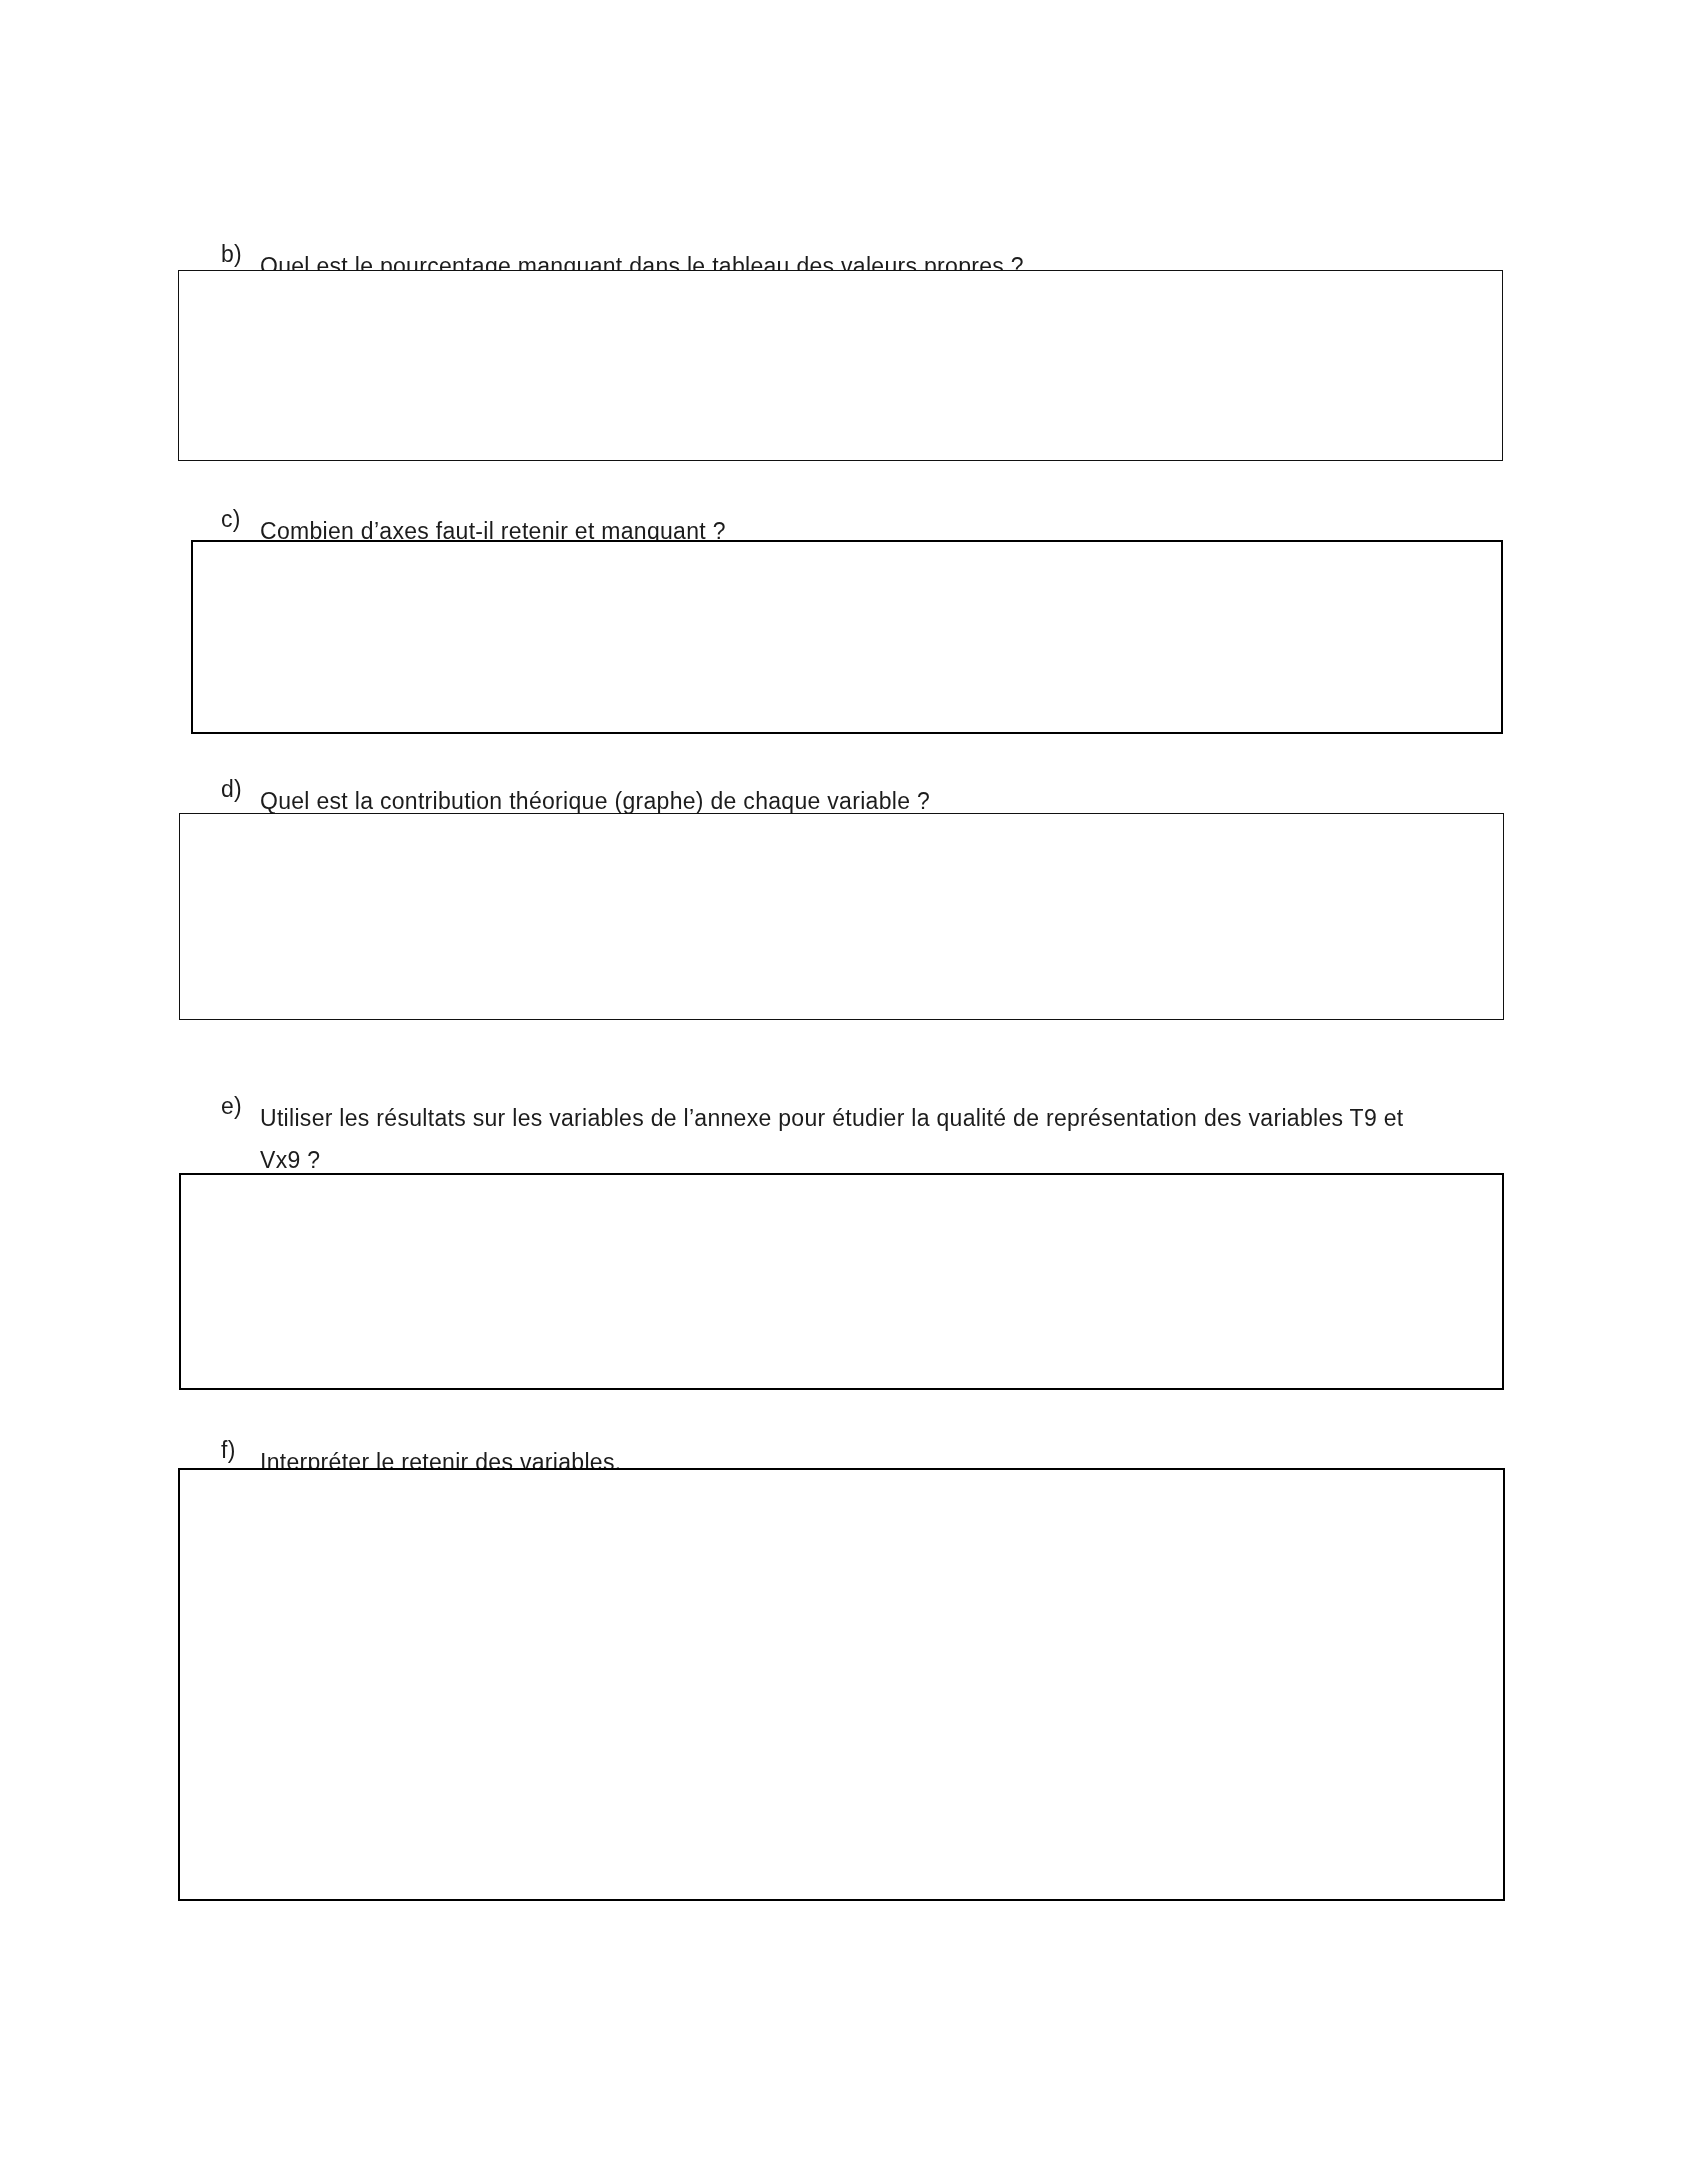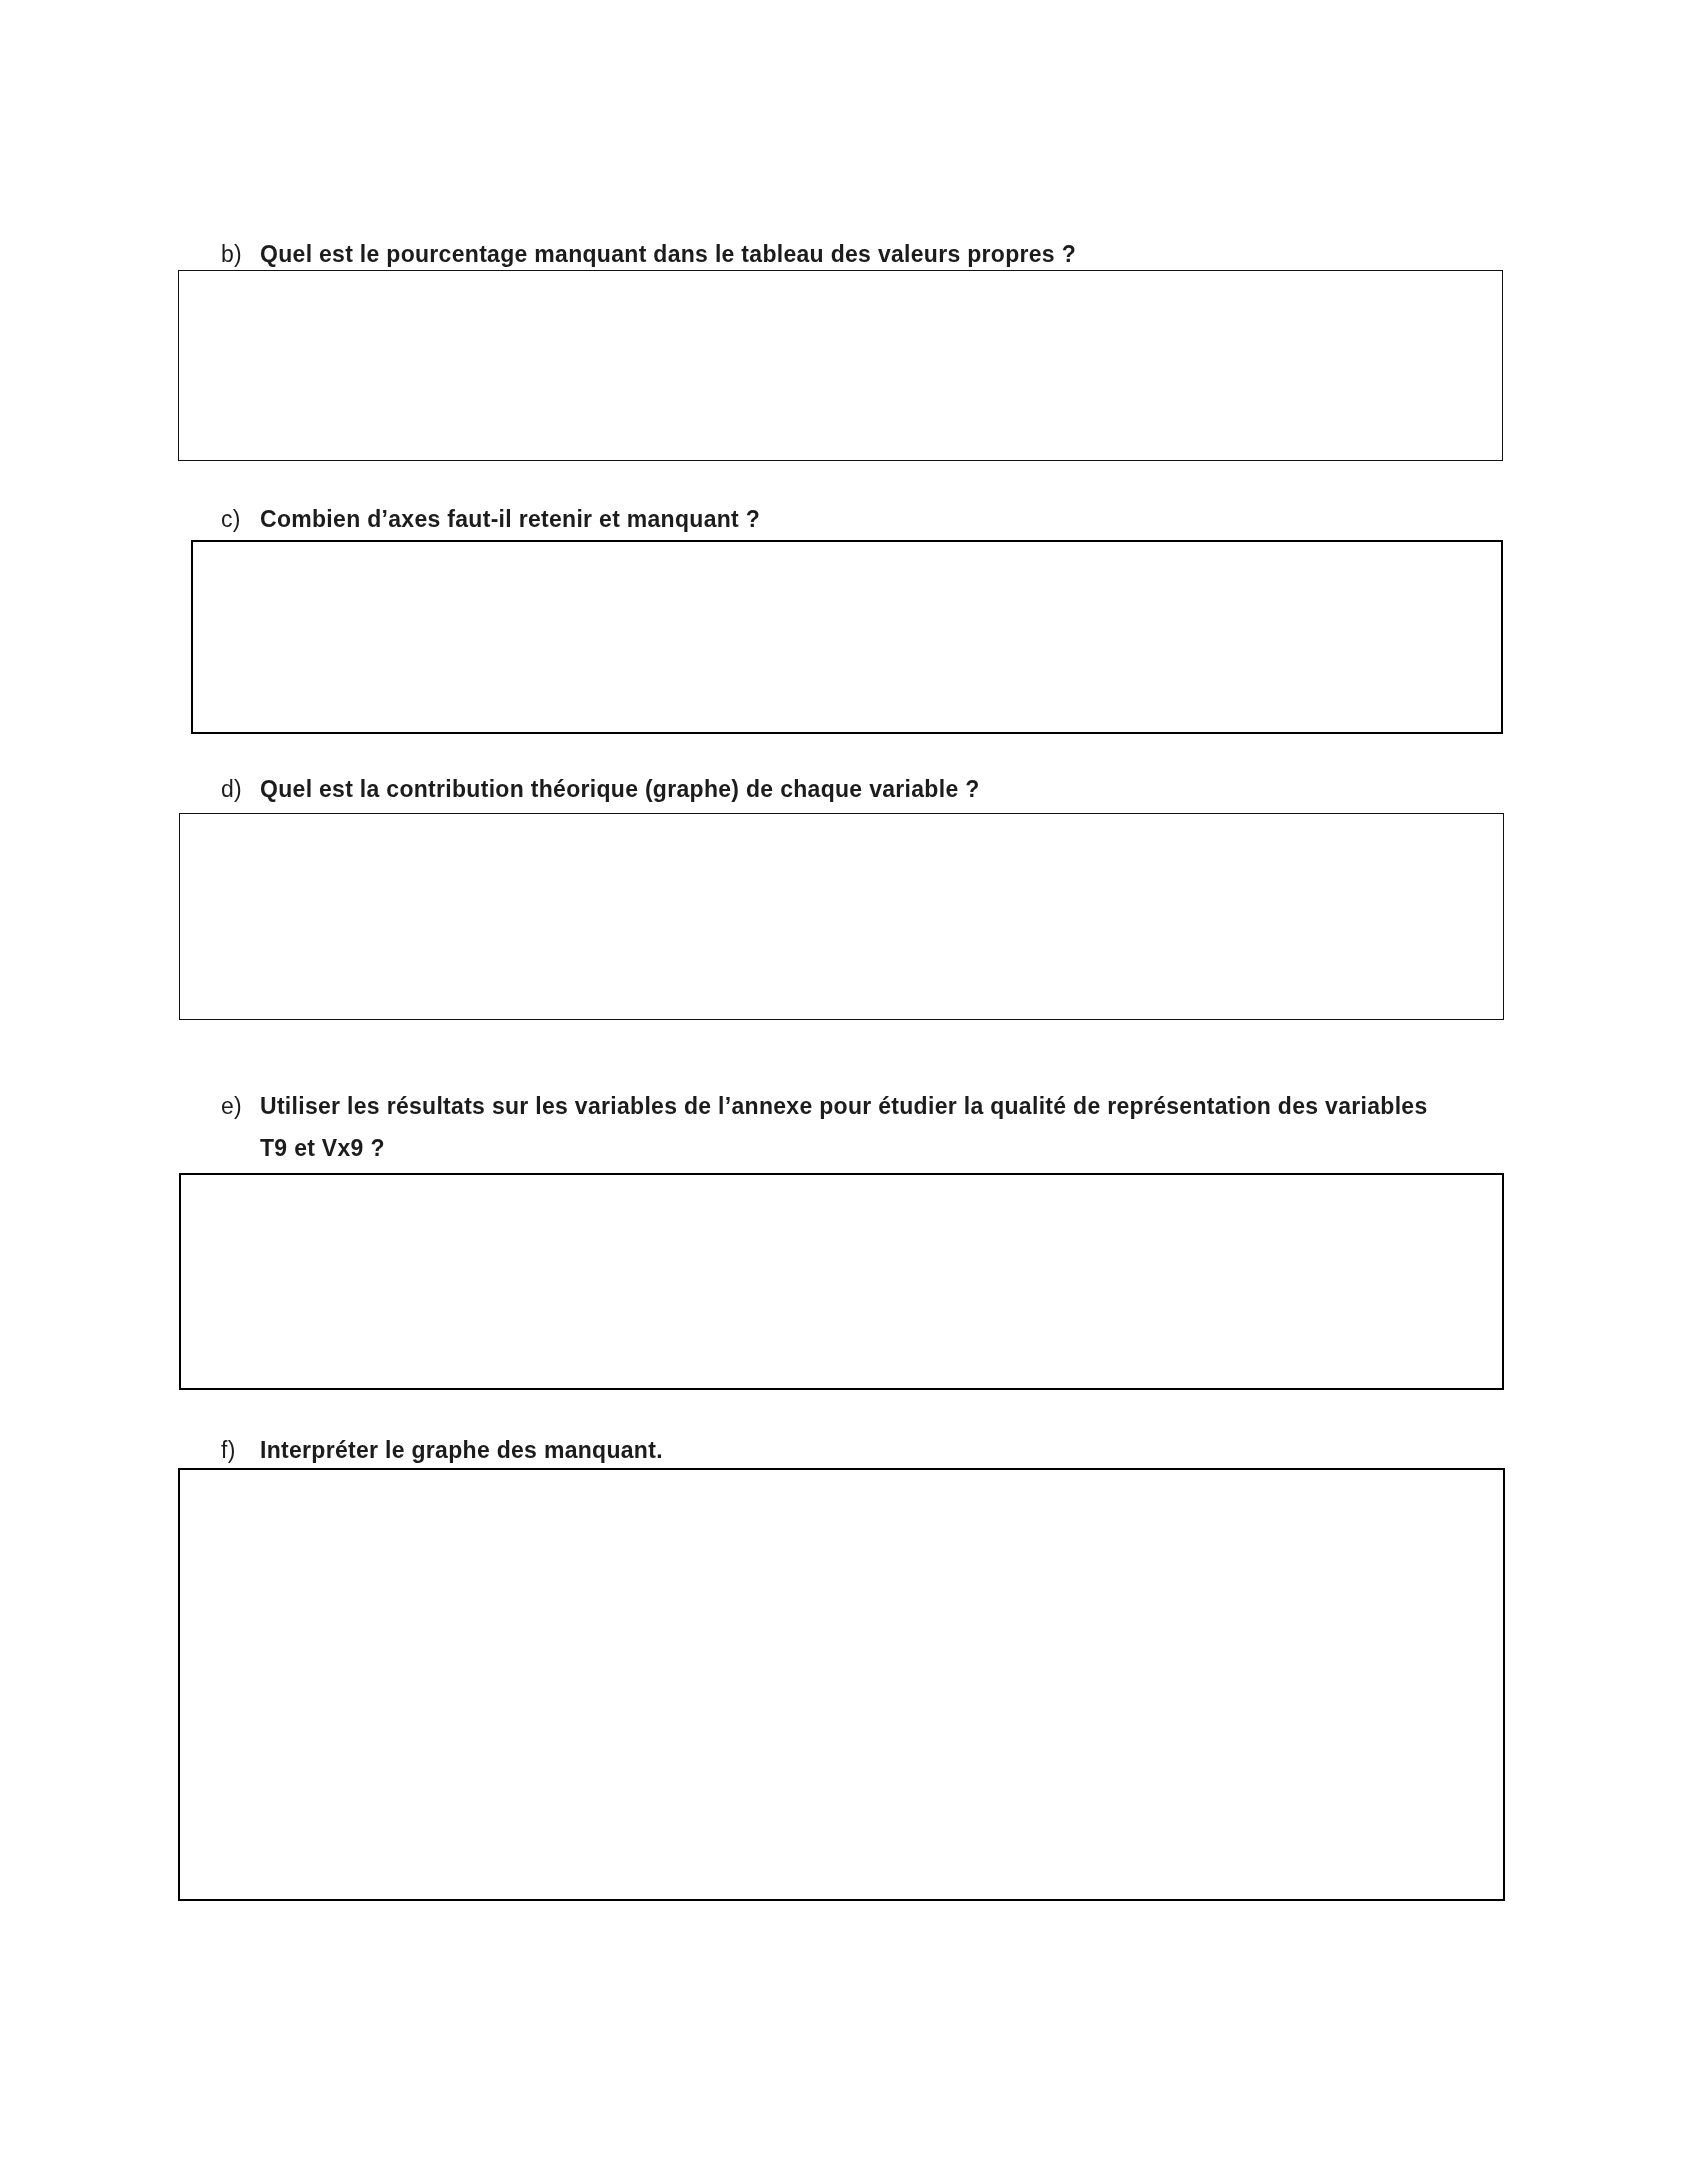--- a/index.html
+++ b/index.html
@@ -24,23 +24,22 @@
     color: #1c1c1c;
   }
   .q-label {
     position: absolute;
     left: 221px;
     top: 0;
   }
   .q-text {
     position: absolute;
     left: 260px;
-    top: 0;
+    top: 12px;
     width: 1183px;
-    font-weight: bold;
   }
   .q-b { top: 238px; }
   .q-c { top: 503px; }
   .q-d { top: 773px; }
   .q-e { top: 1085px; line-height: 42px; }
   .q-f { top: 1434px; }
 
   .answer-box {
     position: absolute;
     background: #ffffff;
@@ -76,18 +75,18 @@
   <div class="answer-box box-d"></div>
 
   <div class="question q-e">
     <span class="q-label">e)</span>
     <span class="q-text">Utiliser les résultats sur les variables de l’annexe pour étudier la qualité de représentation des variables T9 et Vx9 ?</span>
   </div>
   <div class="answer-box box-e"></div>
 
   <div class="question q-f">
     <span class="q-label">f)</span>
-    <span class="q-text">Interpréter le graphe des manquant.</span>
+    <span class="q-text">Interpréter le retenir des variables.</span>
   </div>
   <div class="answer-box box-f"></div>
 
 </div>
 
 
 </body></html>

